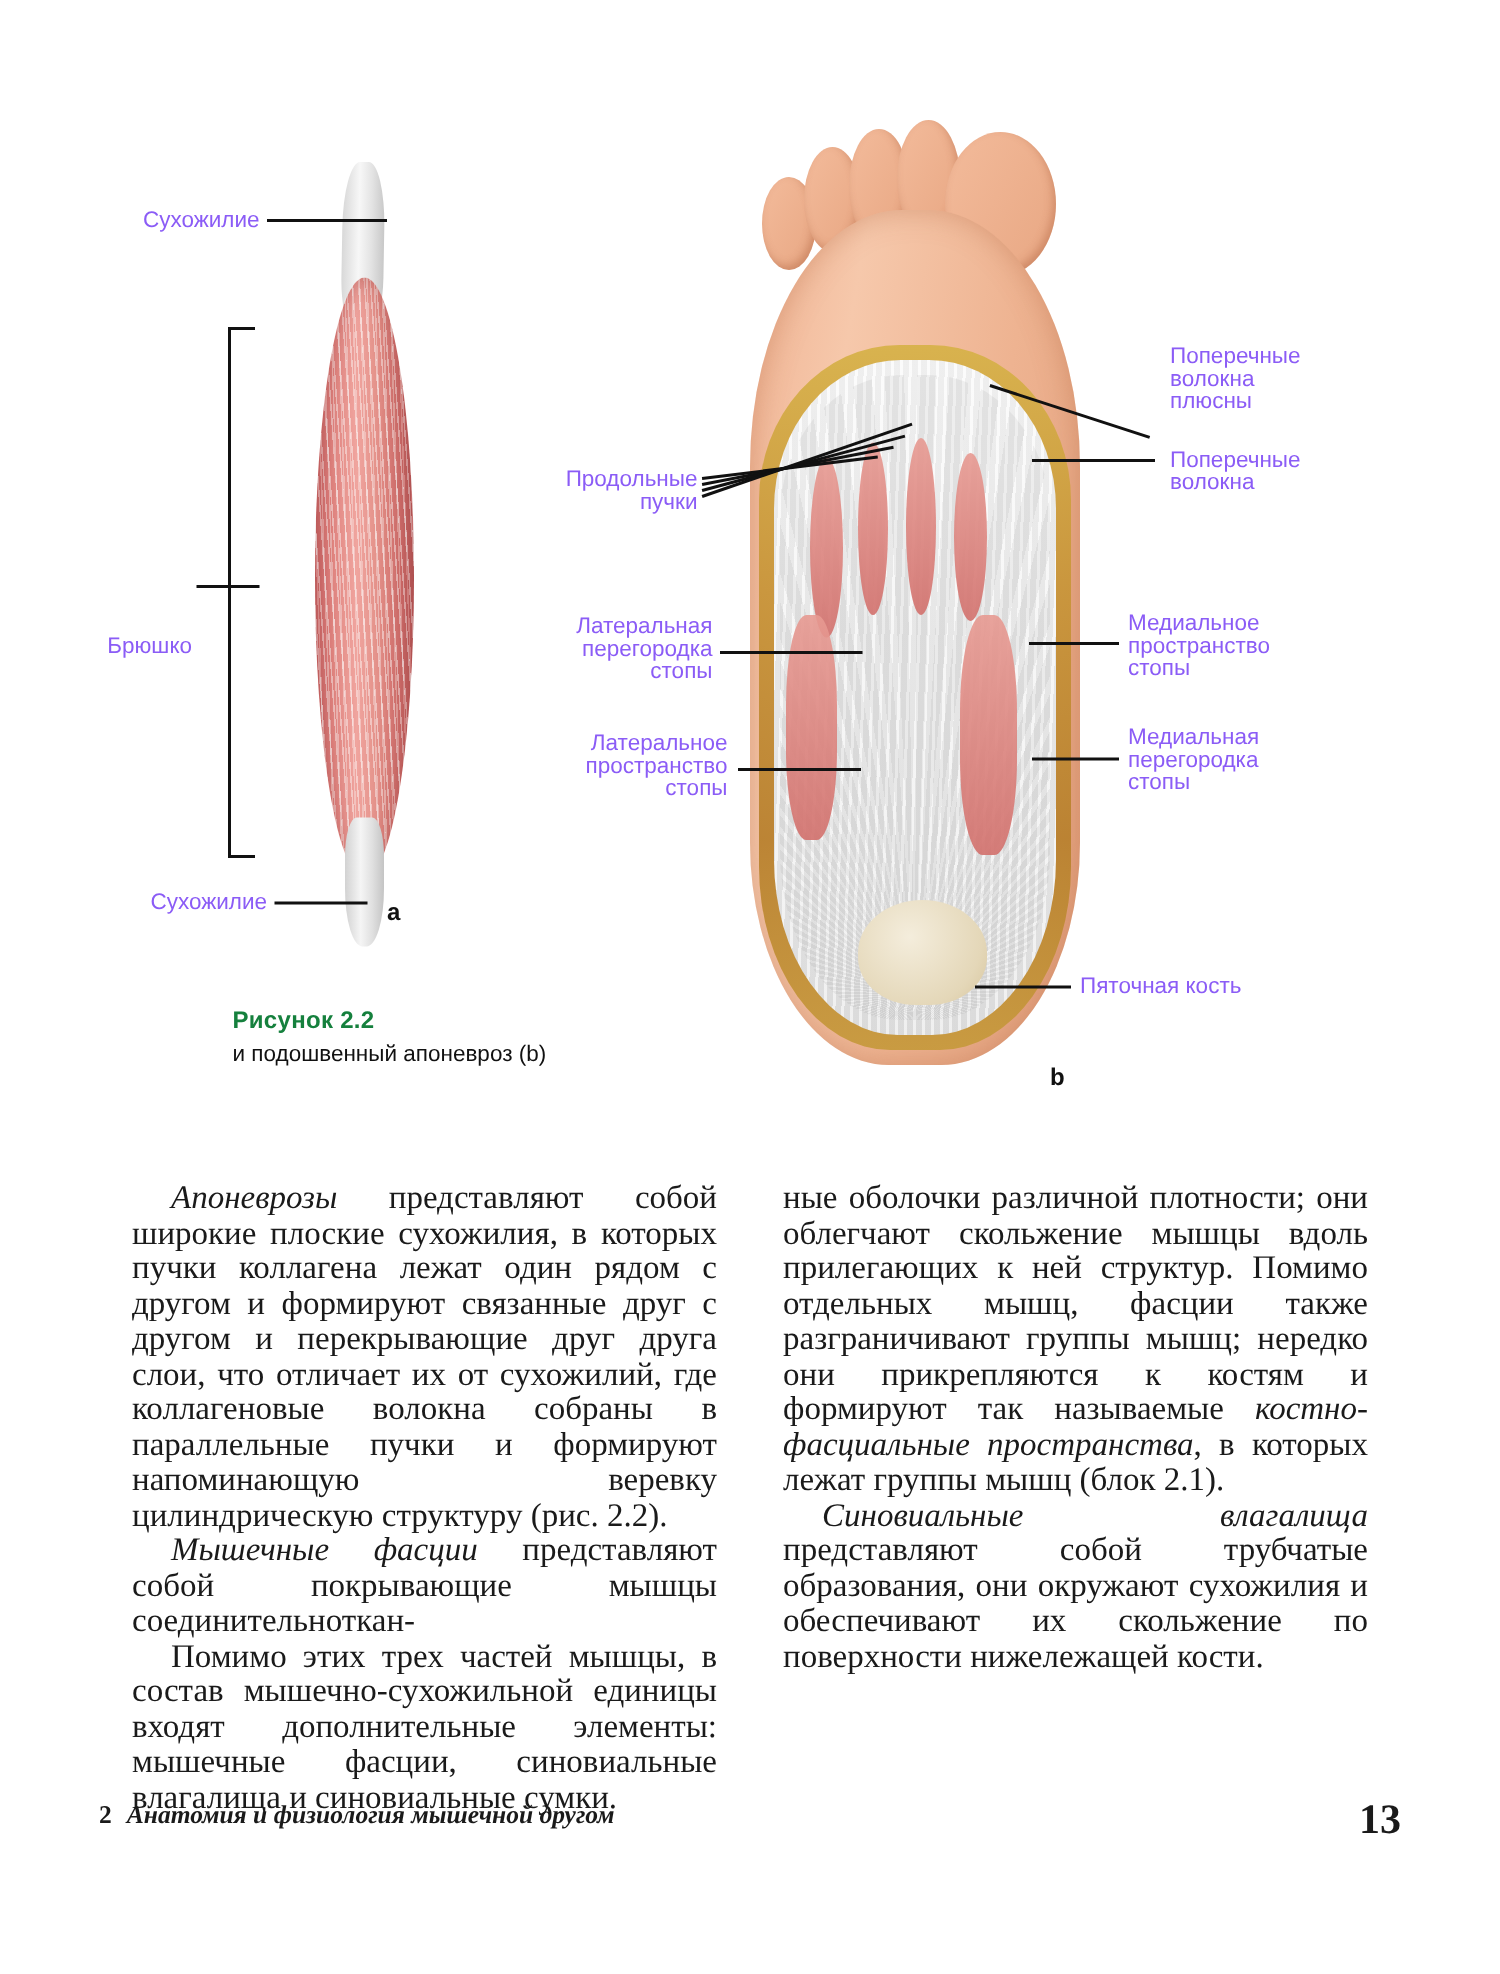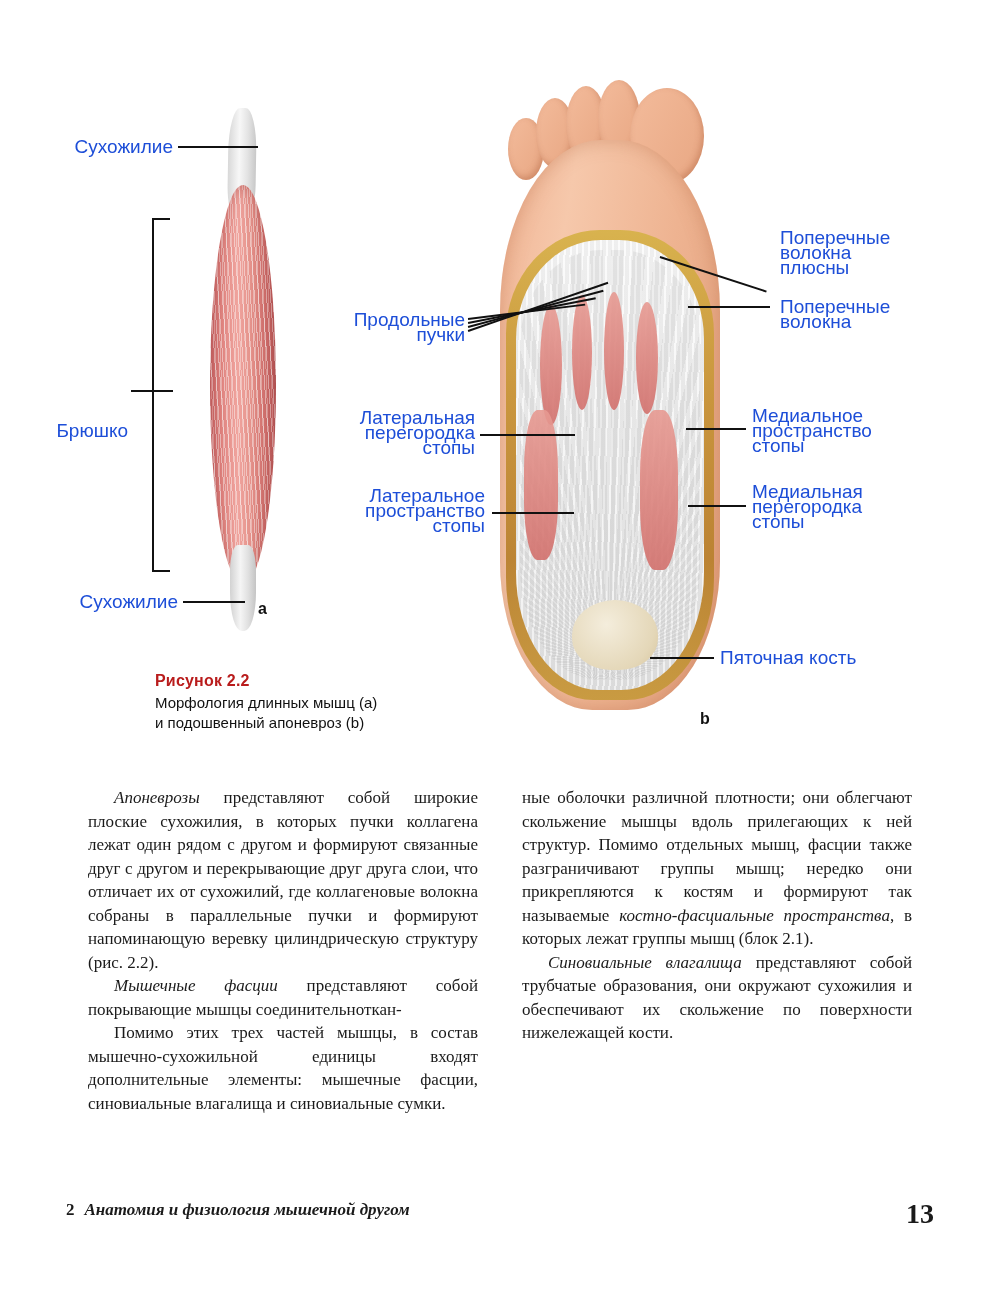--- a/index.html
+++ b/index.html
@@ -95,22 +95,22 @@
   .lead-line {
     position: absolute;
     background: #111;
     height: 1.5px;
     transform-origin: left center;
   }
 
   .fig-label {
     position: absolute;
     font-family: "Liberation Sans", sans-serif;
-    font-size: 19px;
-    color: #1d4ed8;
+    font-size: 15px;
+    color: #8b5cf6;
     line-height: 15px;
     white-space: pre-line;
   }
   .fig-label.right-align { text-align: right; }
 
   .panel-letter {
     position: absolute;
     font-family: "Liberation Sans", sans-serif;
     font-weight: bold;
     font-size: 16px;
@@ -190,21 +190,21 @@
 
   
   .caption {
     position: absolute;
     left: 155px;
     top: 672px;
     width: 330px;
     font-family: "Liberation Sans", sans-serif;
   }
   .caption-title {
-    color: #b91c1c;
+    color: #15803d;
     font-weight: bold;
     font-size: 16px;
     letter-spacing: .2px;
     margin-bottom: 3px;
   }
   .caption-text {
     color: #111;
     font-size: 15px;
     line-height: 20px;
   }
@@ -214,21 +214,21 @@
     position: absolute;
     left: 88px;
     top: 786px;
     width: 824px;
     height: 400px;
     display: flex;
     gap: 44px;
   }
   .col {
     width: 390px;
-    font-size: 17px;
+    font-size: 22px;
     line-height: 23.5px;
     text-align: justify;
     text-justify: inter-word;
     hyphens: manual;
   }
   .col p { margin: 0; text-indent: 26px; }
   .col p.noindent { text-indent: 0; }
   .ital { font-style: italic; }
 
   
@@ -340,21 +340,20 @@
     <div class="fig-label" style="left:752px; top:484px; width:180px;">Медиальная
 перегородка
 стопы</div>
     <div class="fig-label" style="left:720px; top:650px; width:190px;">Пяточная кость</div>
 
     <div class="panel-letter" style="left:700px; top:710px;">b</div>
   </div>
 
   <div class="caption">
     <div class="caption-title">Рисунок 2.2</div>
-    <div class="caption-text">Морфология длинных мышц (a)</div>
     <div class="caption-text">и подошвенный апоневроз (b)</div>
   </div>
 
   <div class="columns">
 
     <div class="col">
       <p><span class="ital">Апоневрозы</span> представляют собой широкие плоские сухожилия, в которых пучки коллагена лежат один рядом с другом и формируют связанные друг с другом и перекрывающие друг друга слои, что отличает их от сухожилий, где коллагеновые волокна собраны в параллельные пучки и формируют напоминающую веревку цилиндрическую структуру (рис. 2.2).</p>
       <p><span class="ital">Мышечные фасции</span> представляют собой покрывающие мышцы соединительноткан-</p>
       <p>Помимо этих трех частей мышцы, в состав мышечно-сухожильной единицы входят дополнительные элементы: мышечные фасции, синовиальные влагалища и синовиальные сумки.</p>
     </div>

